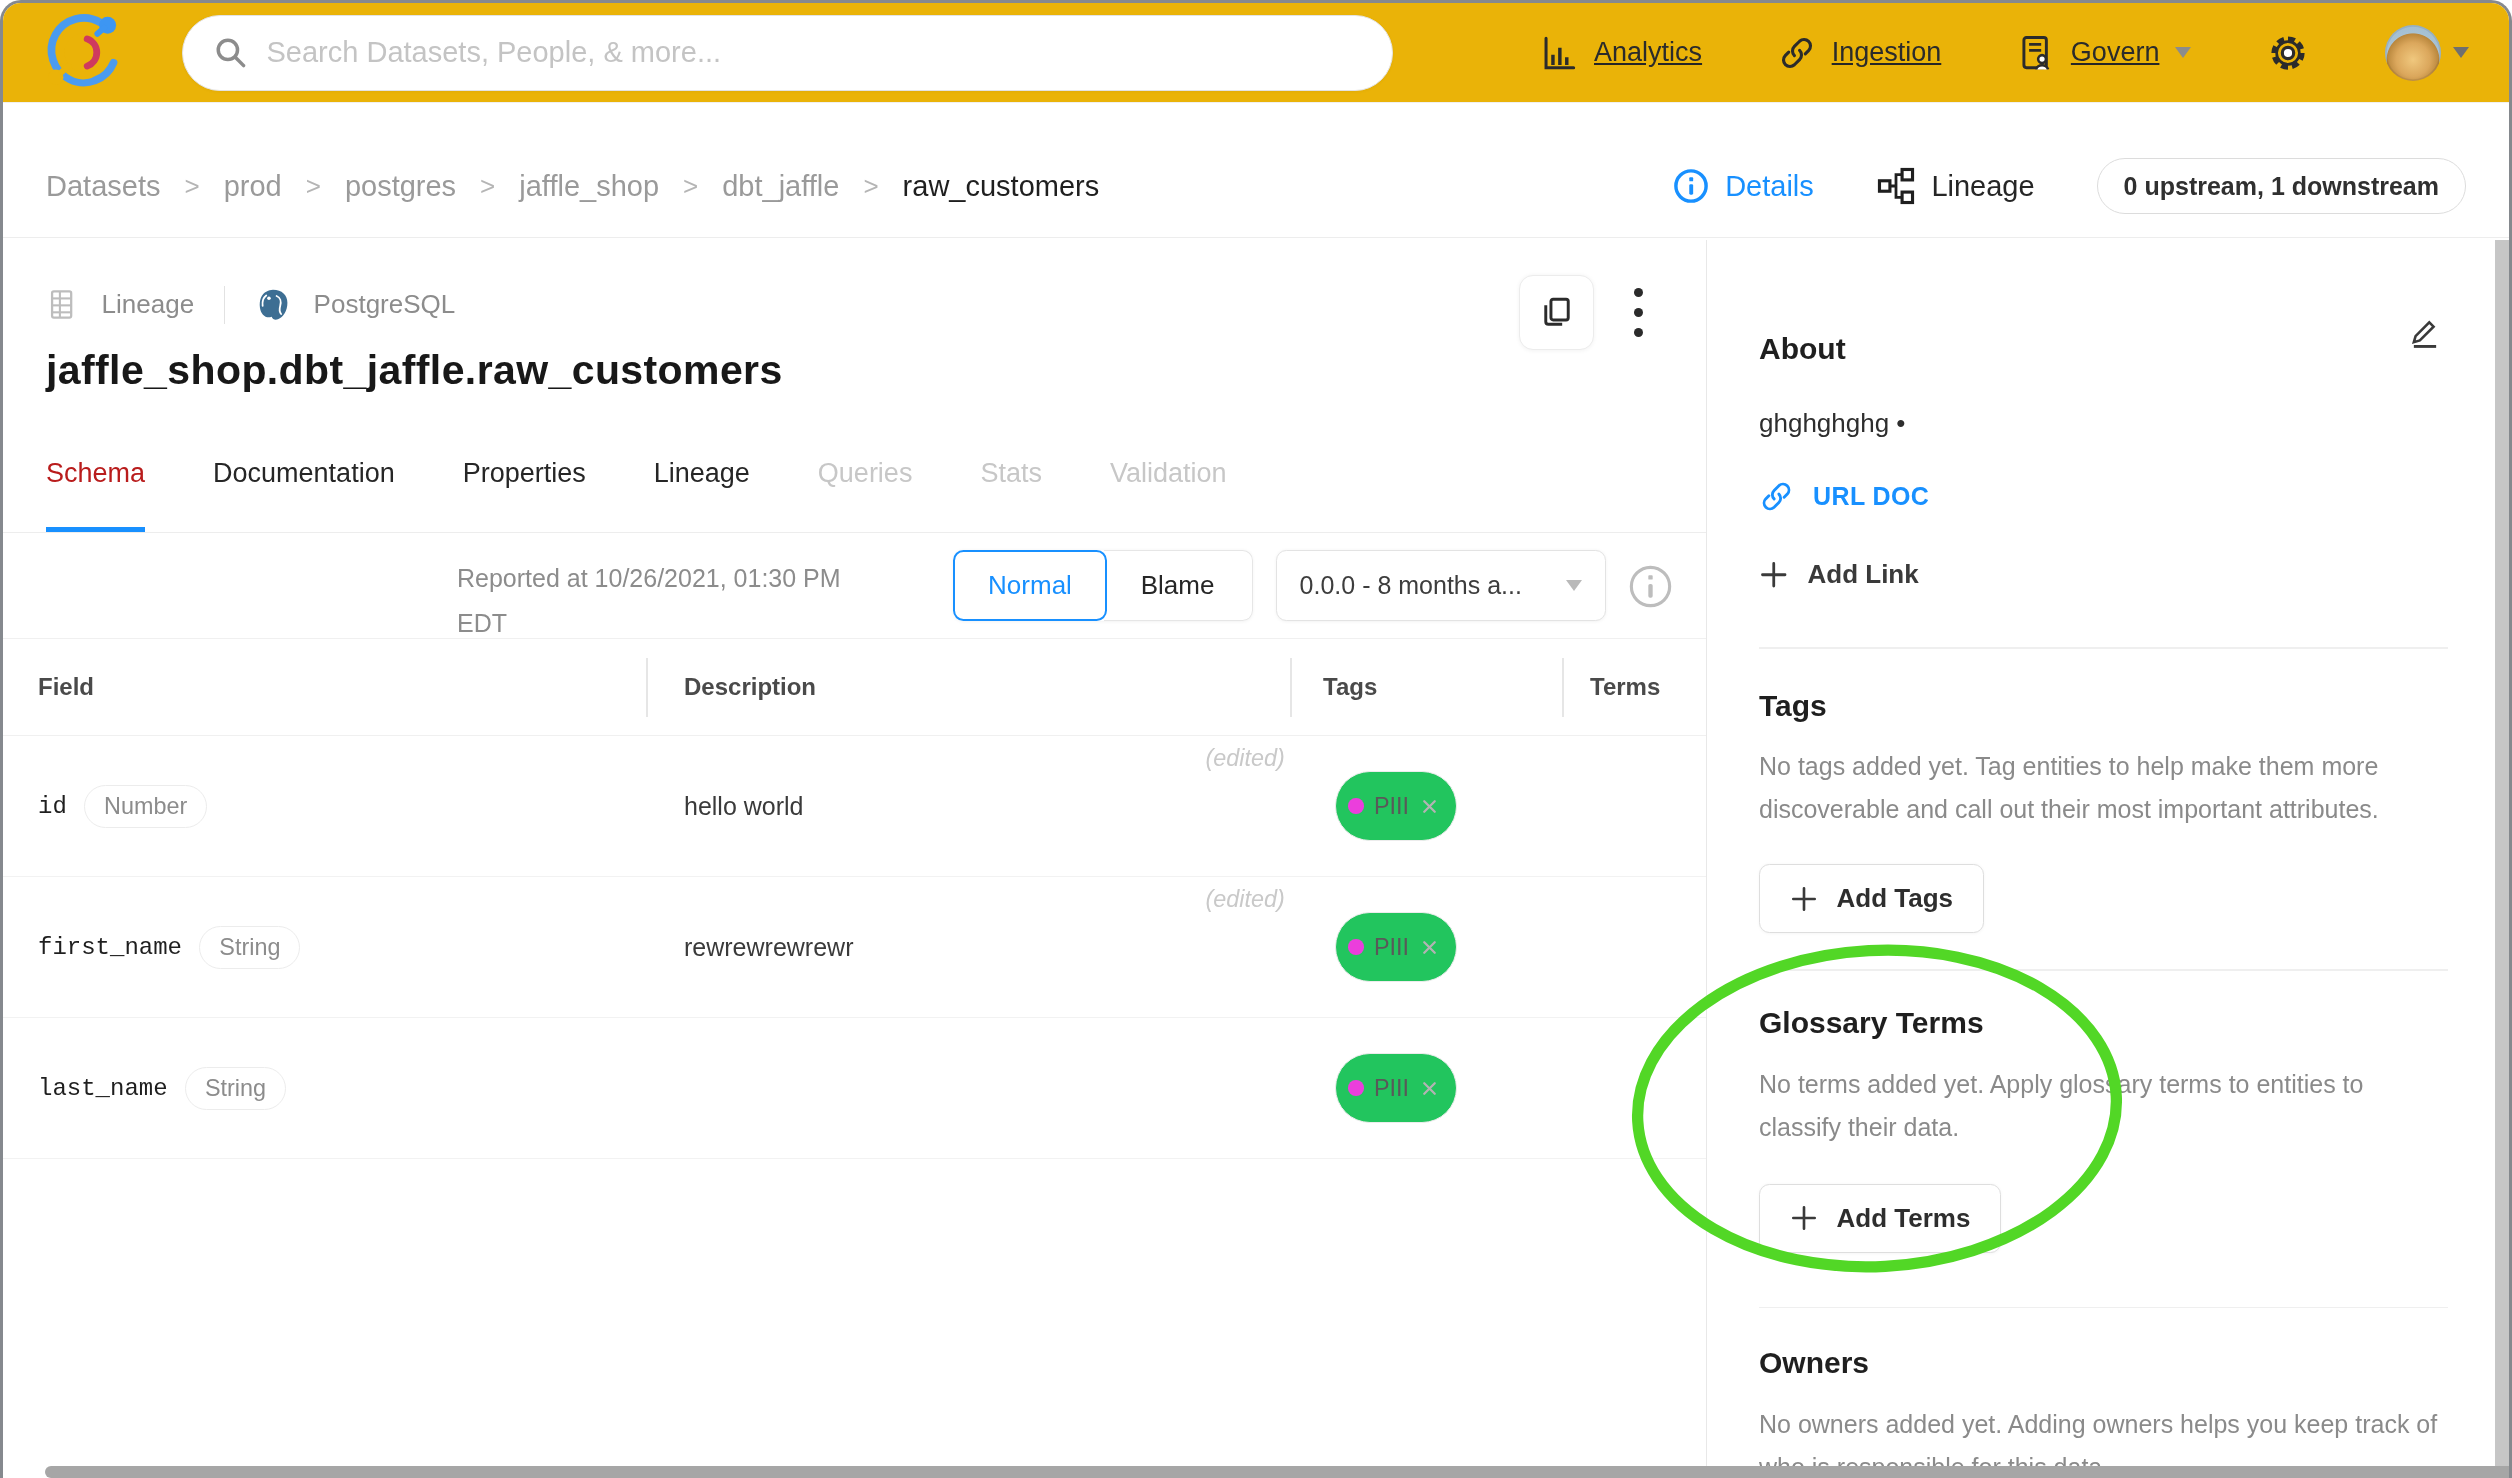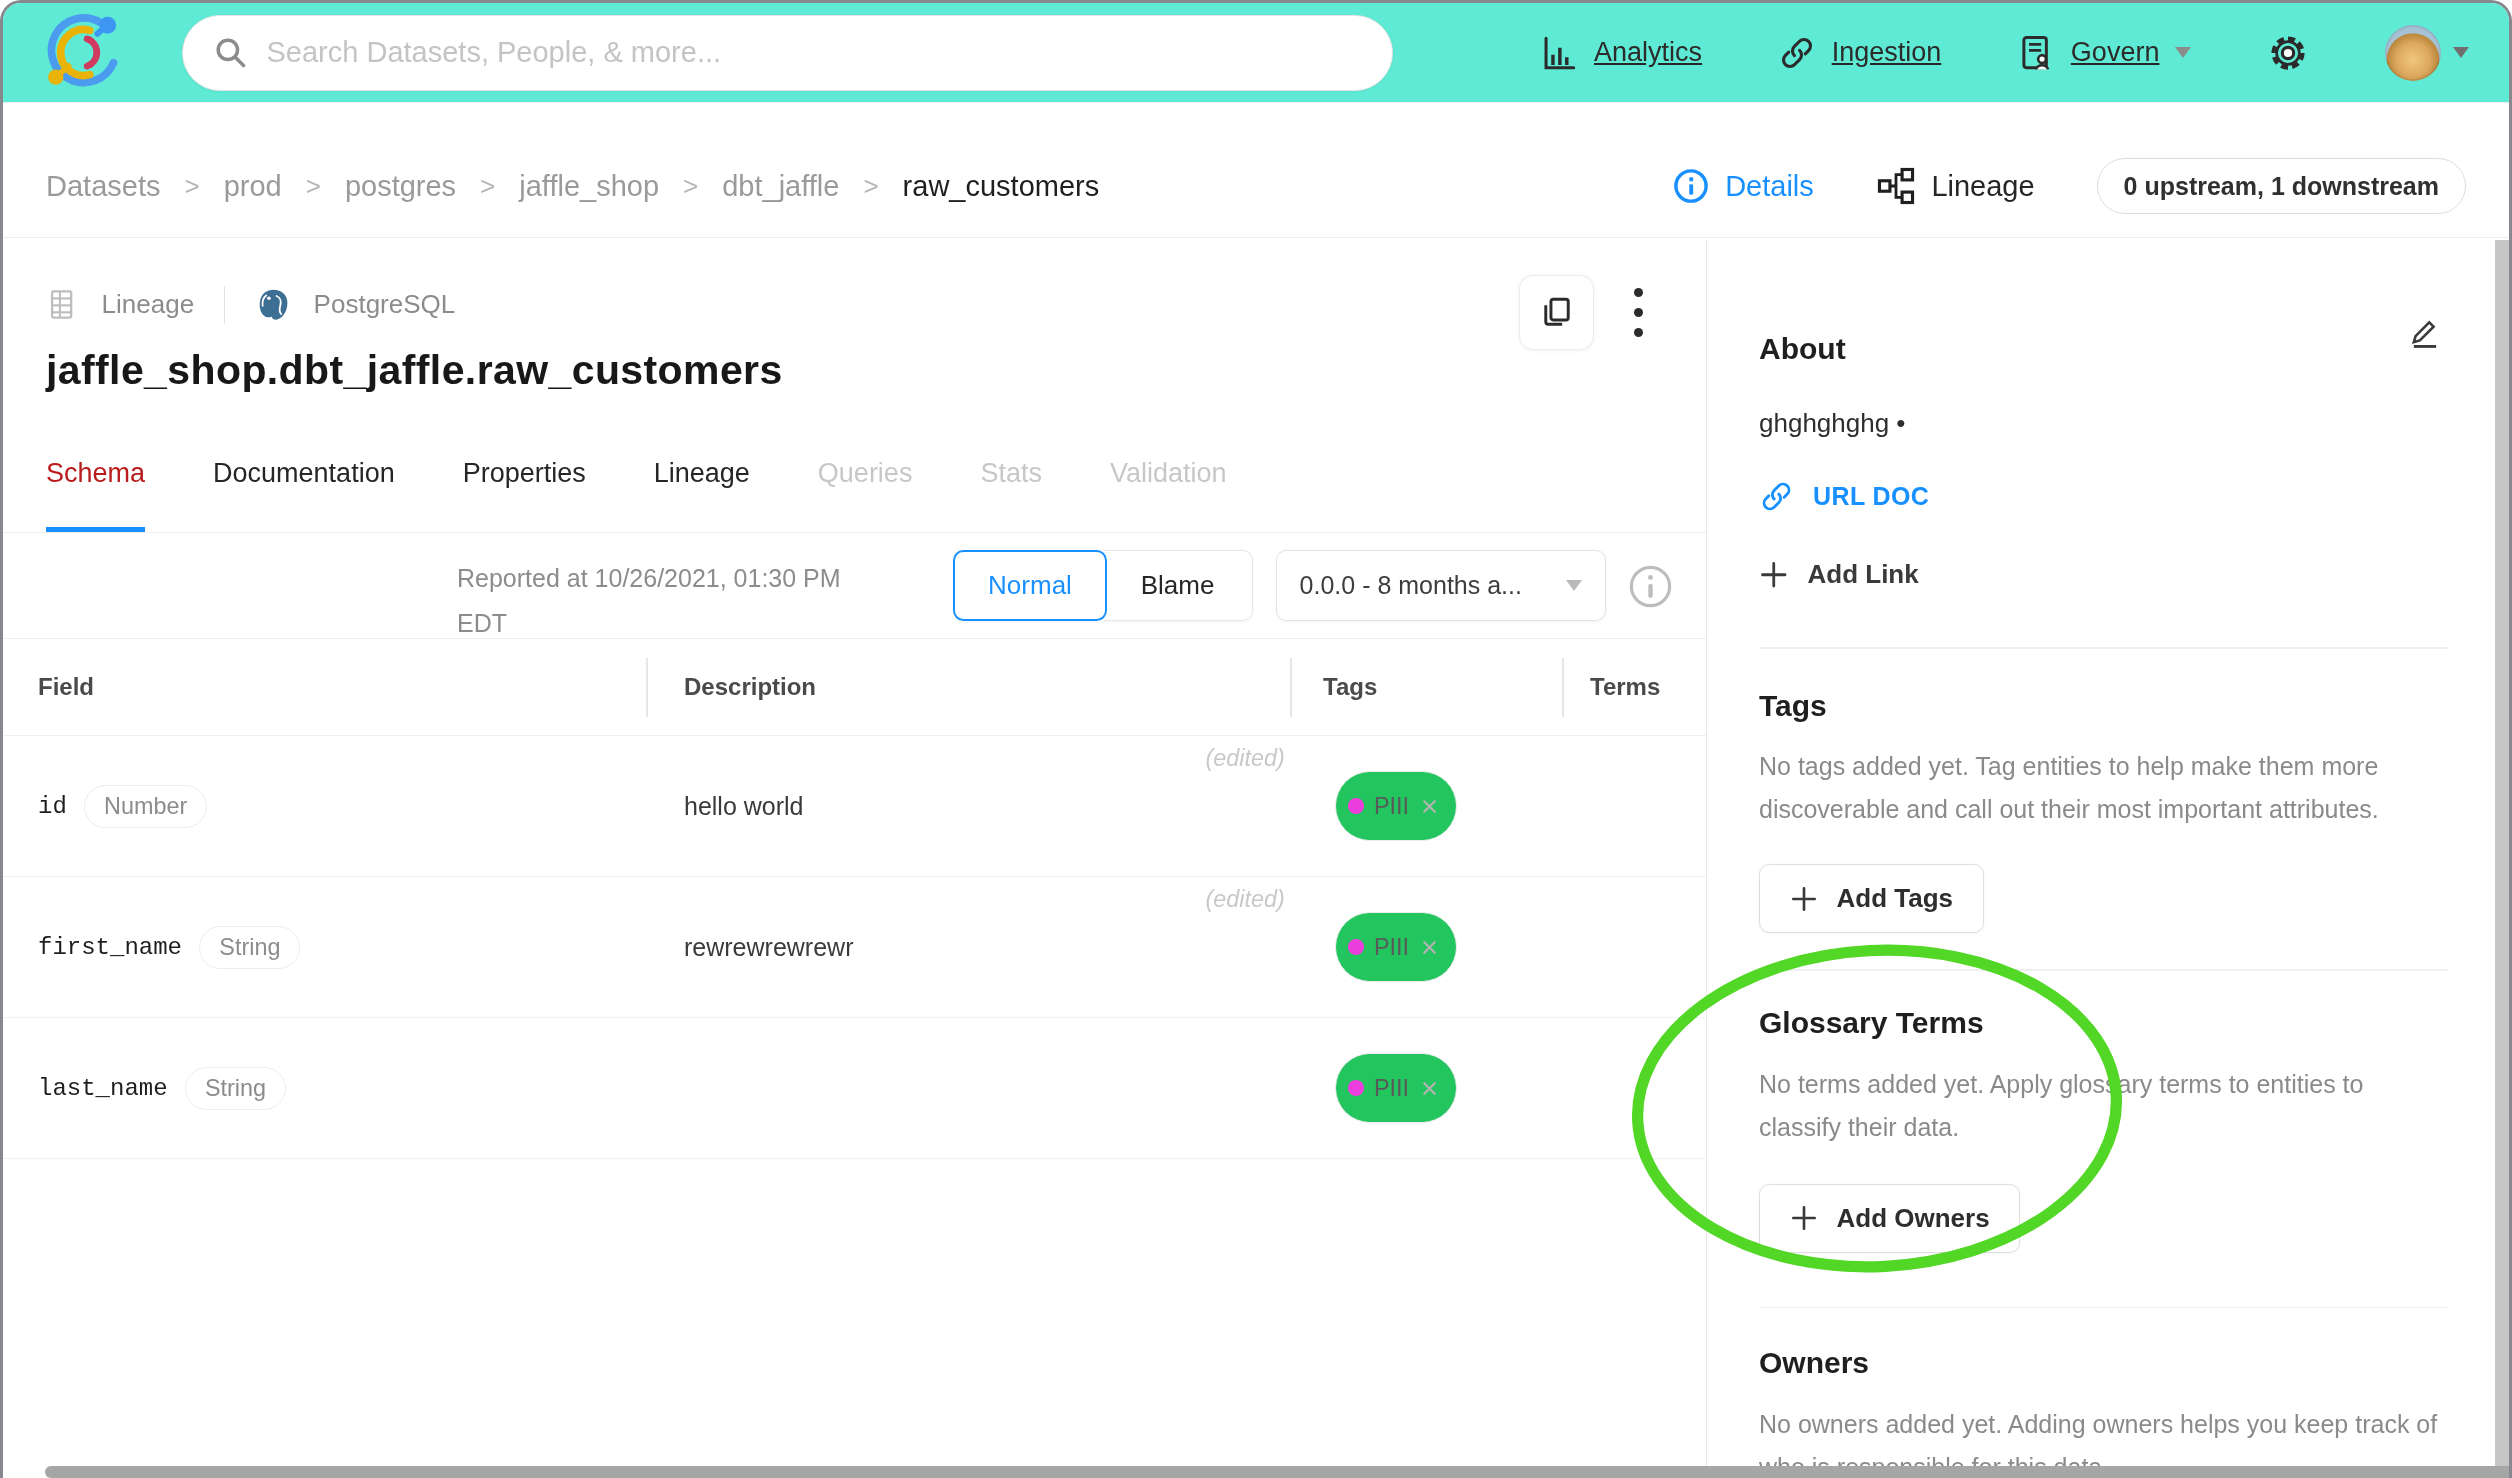--- a/index.html
+++ b/index.html
@@ -4,21 +4,21 @@
 <style>
   * { box-sizing: border-box; margin: 0; padding: 0; }
   html,body { width: 2512px; height: 1478px; background:#fff; }
   body { font-family: "Liberation Sans","DejaVu Sans",sans-serif; color:#262626; overflow:hidden; }
 
   .window { position:absolute; inset:0; background:#fff; border:3.5px solid #85898e; border-bottom:none;
             border-radius:21px 21px 0 0; overflow:hidden; }
 
   
   .topnav { position:absolute; top:0; left:0; right:0; height:100px; display:flex; align-items:center;
-            padding:0 40px; border-bottom:1.7px solid #f0f0f0; background:#5eead4; }
+            padding:0 40px; border-bottom:1.7px solid #f0f0f0; background:#eab308; }
   .logo { width:85px; height:85px; flex:0 0 auto; }
   .searchbar { margin-left:54px; width:1211px; height:76px; border:1.7px solid #e3e3e3; border-radius:40px;
                display:flex; align-items:center; padding:0 29.5px; background:#fff; box-shadow:0 0.9px 3.5px rgba(0,0,0,.04); }
   .searchbar svg { flex:0 0 auto; }
   .searchbar input { border:none; outline:none; flex:1; margin-left:19px; font-size:29px; color:#555;
                      font-family:"Liberation Sans","DejaVu Sans",sans-serif; }
   .searchbar input::placeholder { color:#c4c4c4; }
   .topnav-right { margin-left:auto; display:flex; align-items:center; gap:76px;text-decoration:underline; }
   .nav-item { display:flex; align-items:center; gap:15.6px; cursor:pointer; }
   .nav-item .lbl { font-size:27px; font-weight:500; color:#2b2b2b; }
@@ -415,21 +415,21 @@
       </div>
 
       <div class="sb-div" style="margin-top:36px;"></div>
 
       <div class="sb-title" style="margin-top:35px;">Glossary Terms</div>
       <div class="sb-para" style="margin-top:22.6px;">No terms added yet. Apply glossary terms to entities to classify their data.</div>
       <div class="add-btn" style="margin-top:35px;">
         <svg width="28" height="28" viewBox="0 0 34 34">
           <path d="M17 4 V30 M4 17 H30" stroke="#3a3a3a" stroke-width="3.2" stroke-linecap="round"></path>
         </svg>
-        <span class="lbl">Add Owners</span>
+        <span class="lbl">Add Terms</span>
       </div>
 
       <div class="sb-div" style="margin-top:54px;"></div>
 
       <div class="sb-title" style="margin-top:38px;">Owners</div>
       <div class="sb-para" style="margin-top:22.6px;">No owners added yet. Adding owners helps you keep track of who is responsible for this data.</div>
 
     </aside>
   </div>
 

